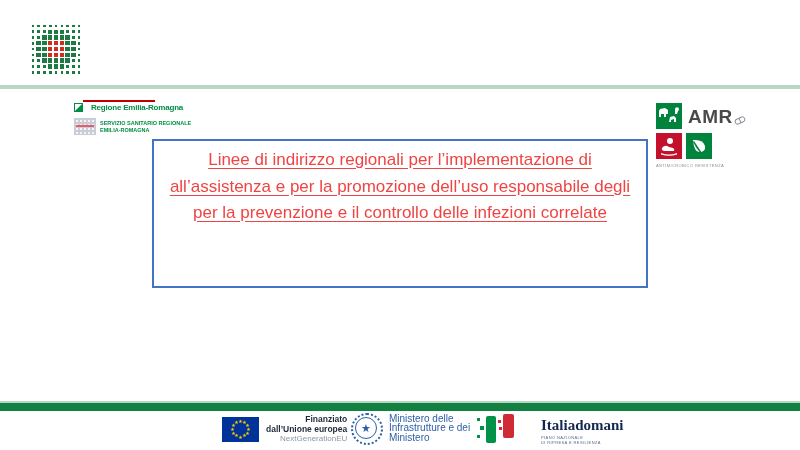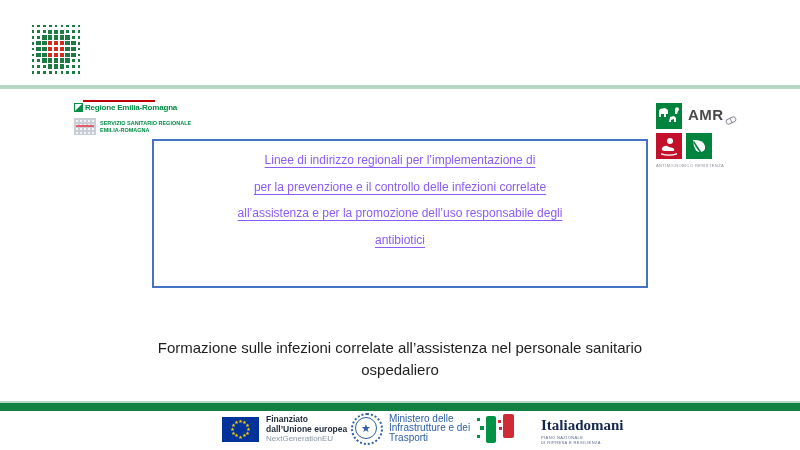--- a/index.html
+++ b/index.html
@@ -13,63 +13,63 @@
   .dot-s{width:2.6px;height:2.6px;background:#1e7a43;}
   .dot-L{width:4.4px;height:4.4px;background:#1e7a43;}
   .dot-R{width:4.4px;height:4.4px;background:#d42b1e;}
 
   
   .top-line{position:absolute;left:0;top:85px;width:800px;height:4px;background:#b8d6c4;}
 
   
   .rer-logo{position:absolute;left:74px;top:100px;width:110px;}
   .rer-redline{width:72px;height:2px;background:#c00000;margin-left:9px;}
-  .rer-row{display:flex;align-items:center;margin-top:1px;}
+  .rer-row{display:flex;align-items:center;margin-top:1px;gap:6px;}
   .rer-icon{width:9px;height:9px;background:#008d44;position:relative;display:inline-block;flex:0 0 auto;}
   .rer-icon:before{content:"";position:absolute;left:1px;top:1px;border-left:7px solid #fff;border-bottom:7px solid transparent;}
   .rer-name{color:#008d44;font-size:8px;font-weight:bold;margin-left:2px;white-space:nowrap;letter-spacing:-0.2px;}
   .rer-ssr{display:flex;margin-top:6px;}
   .ssr-grid-icon{width:22px;height:17px;flex:0 0 auto;
     background:
       linear-gradient(#e35d6a 0 0) 50% 45%/18px 2px no-repeat,
       repeating-linear-gradient(90deg,#c9ced6 0 2px,transparent 2px 4px),
       repeating-linear-gradient(#c9ced6 0 2px,transparent 2px 4px);
     background-color:#f3f4f6;}
   .ssr-text{margin-left:4px;color:#008d44;font-size:5.5px;font-weight:bold;line-height:6.5px;padding-top:2px;white-space:nowrap;}
 
   
   .amr-logo{position:absolute;left:656px;top:103px;width:92px;height:72px;}
   .amr-sq{position:absolute;width:26px;height:26px;display:flex;align-items:center;justify-content:center;}
   .amr-animals{left:0;top:0;background:#00843d;}
   .amr-hand{left:0;top:30px;background:#c3112b;}
   .amr-leaf{left:30px;top:30px;background:#00843d;}
-  .amr-wordmark{position:absolute;left:32px;top:3px;font-size:15px;color:#4a4a4a;font-weight:bold;letter-spacing:0.5px;display:flex;align-items:flex-start;}
+  .amr-wordmark{position:absolute;left:32px;top:3px;font-size:19px;color:#4a4a4a;font-weight:bold;letter-spacing:0.5px;display:flex;align-items:flex-start;}
   .amr-pill{margin-left:1px;margin-top:10px;}
   .amr-caption{position:absolute;left:0;top:60px;width:60px;font-size:4px;color:#8a8f98;letter-spacing:0.4px;white-space:nowrap;}
 
   
   .title-box{position:absolute;left:152px;top:139px;width:492px;height:139px;
              border:2px solid #4472c4;background:#fff;text-align:center;padding-top:6px;}
-  .title-line{font-size:12px;line-height:26.5px;color:#8b5cf6;text-decoration:underline;
+  .title-line{font-size:17px;line-height:26.5px;color:#ef4444;text-decoration:underline;
               text-underline-offset:3px;white-space:nowrap;}
 
   
   .pnrr{position:absolute;left:0;top:311px;width:800px;text-align:center;font-size:15px;color:#1f1f1f;}
   .subtitle{position:absolute;left:120px;top:337px;width:560px;text-align:center;font-size:15px;line-height:22px;color:#1f1f1f;}
 
   
   .bottom-pale{position:absolute;left:0;top:401px;width:800px;height:2px;background:#b8d6c4;}
   .bottom-bar{position:absolute;left:0;top:403px;width:800px;height:8px;background:#128040;}
 
   
   .footer{position:absolute;left:0;top:412px;width:800px;height:38px;}
   .eu-logo{position:absolute;left:222px;top:2px;display:flex;align-items:center;}
   .eu-flag{position:relative;width:37px;height:25px;background:#003399;flex:0 0 auto;}
   .eu-star{position:absolute;color:#ffcc00;font-size:5px;line-height:5px;width:5px;height:5px;text-align:center;}
-  .eu-text{margin-left:7px;}
+  .eu-text{margin-left:7px;text-align:right;}
   .eu-text .b{font-size:8.5px;font-weight:bold;color:#1f2a37;line-height:10px;}
   .eu-text .g{font-size:8px;color:#8a96a3;line-height:10px;}
 
   .min-logo{position:absolute;left:350px;top:0;display:flex;align-items:center;}
   .min-emblem{position:relative;width:32px;height:32px;flex:0 0 auto;}
   .min-c1{position:absolute;left:1px;top:1px;width:28px;height:28px;border:2px dotted #2d5fa6;border-radius:50%;}
   .min-c2{position:absolute;left:5px;top:5px;width:20px;height:20px;border:1.5px solid #2d5fa6;border-radius:50%;
           display:flex;align-items:center;justify-content:center;color:#2d5fa6;font-size:11px;}
   .min-text{margin-left:7px;color:#2d5fa6;font-size:10px;line-height:9.5px;}
 
@@ -401,26 +401,24 @@
       <svg width="20" height="20" viewBox="0 0 20 20">
         <path d="M4 4 Q14 3 16 10 Q17 16 10 16 Q5 16 4 4 Z" fill="#fff"></path>
         <path d="M5 5 Q9 11 13 17 L12 18 Q7 12 4 6 Z" fill="#00843d"></path>
       </svg>
     </div>
     <div class="amr-caption">ANTIMICROBICO RESISTENZA</div>
   </div>
 
   <div class="title-box">
     <div class="title-line">Linee di indirizzo regionali per l’implementazione di</div>
+    <div class="title-line">all’assistenza e per la promozione dell’uso responsabile degli</div>
     <div class="title-line">per la prevenzione e il controllo delle infezioni correlate</div>
-    <div class="title-line">all’assistenza e per la promozione dell’uso responsabile degli</div>
-    <div class="title-line">antibiotici</div>
   </div>
 
-  <div class="subtitle">Formazione sulle infezioni correlate all’assistenza nel personale sanitario ospedaliero</div>
 
   <div class="bottom-pale"></div>
   <div class="bottom-bar"></div>
 
   <div class="footer">
 
     <div class="eu-logo">
       <div class="eu-flag" id="euFlag">
           <span class="eu-star" style="left: 16px; top: 2px;">★</span>
           <span class="eu-star" style="left: 20px; top: 3.0718px;">★</span>
@@ -443,21 +441,21 @@
     </div>
 
     <div class="min-logo">
       <div class="min-emblem">
         <div class="min-c1"></div>
         <div class="min-c2">★</div>
       </div>
       <div class="min-text">
         <div>Ministero delle</div>
         <div>Infrastrutture e dei</div>
-        <div>Trasporti</div>
+        <div>Ministero</div>
       </div>
     </div>
 
     <div class="italia-logo">
       <div class="it-flagbox">
         <div class="it-dot it-d1"></div>
           <div class="it-dot it-d2"></div>
           <div class="it-dot it-d3"></div>
         <div class="it-green"></div>
         <div class="it-reddot1"></div>

